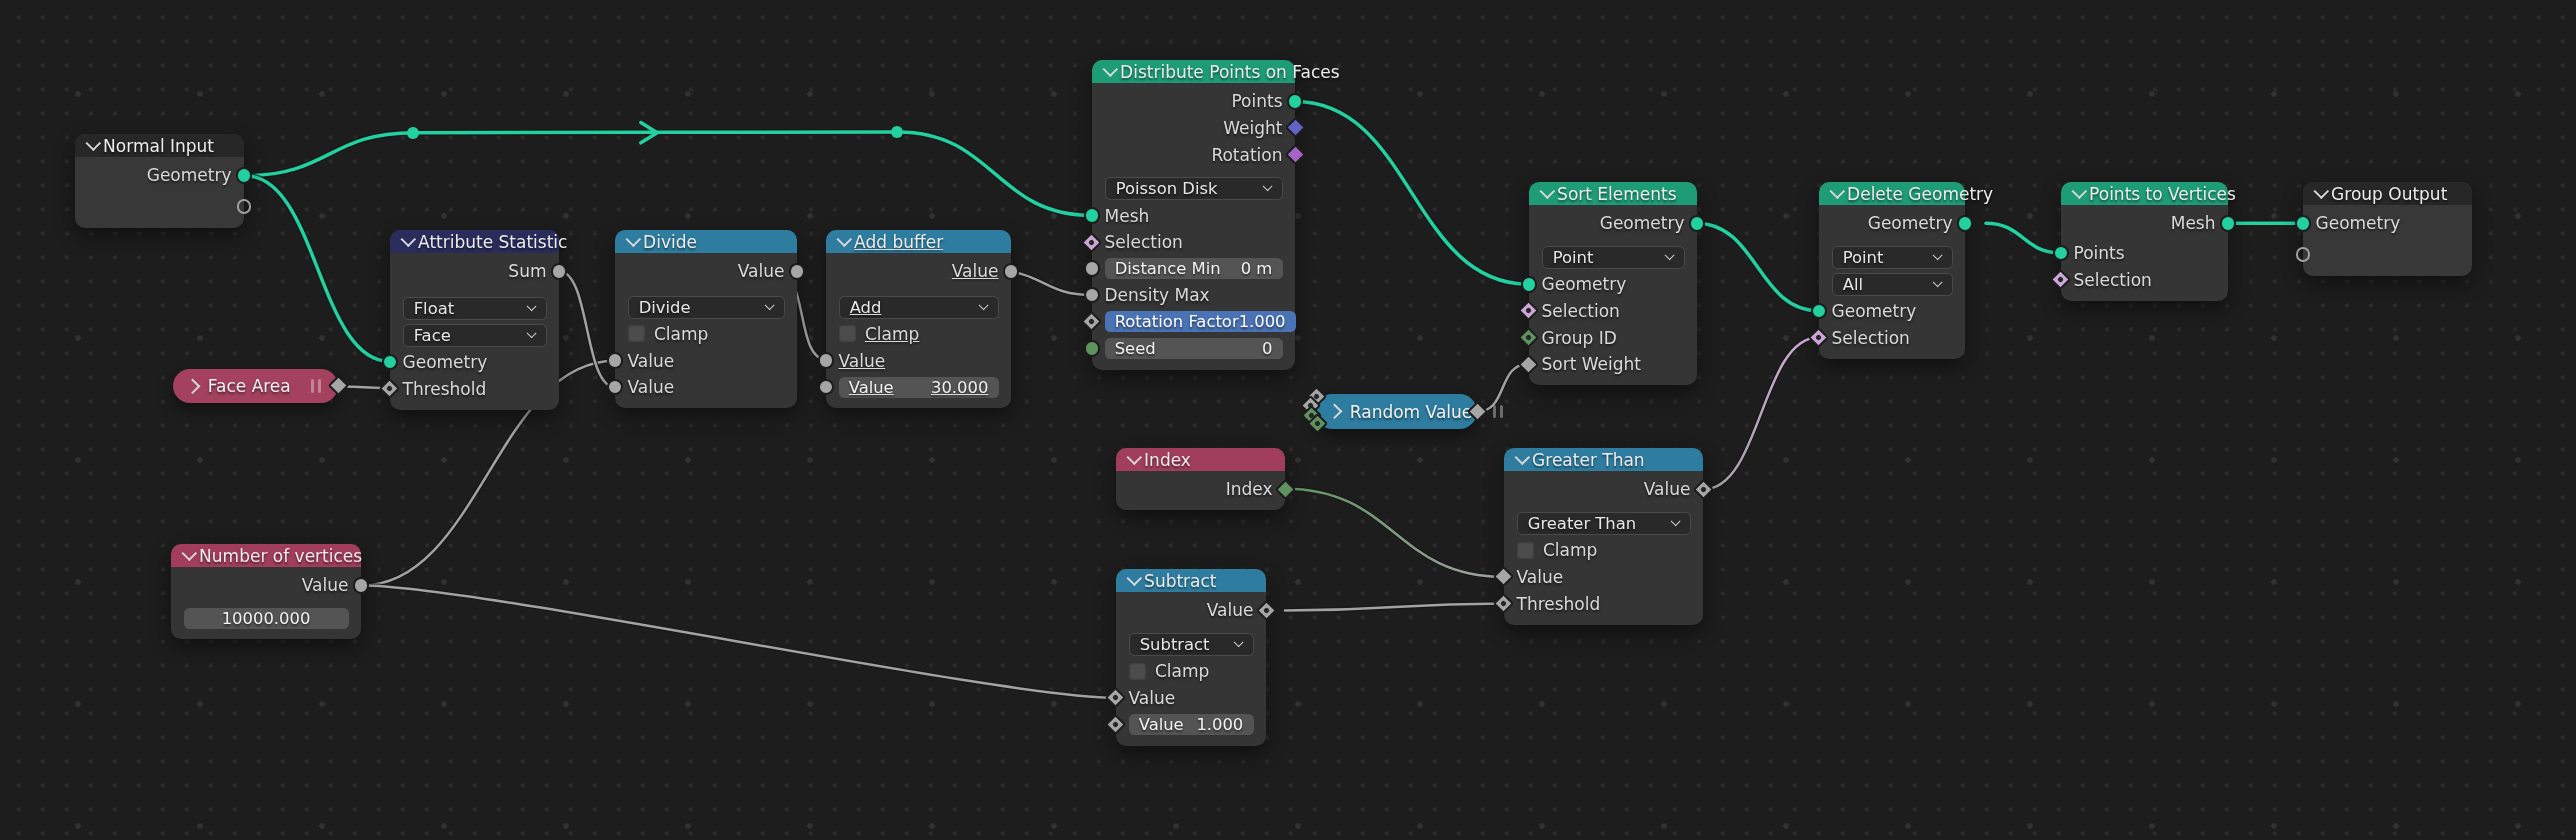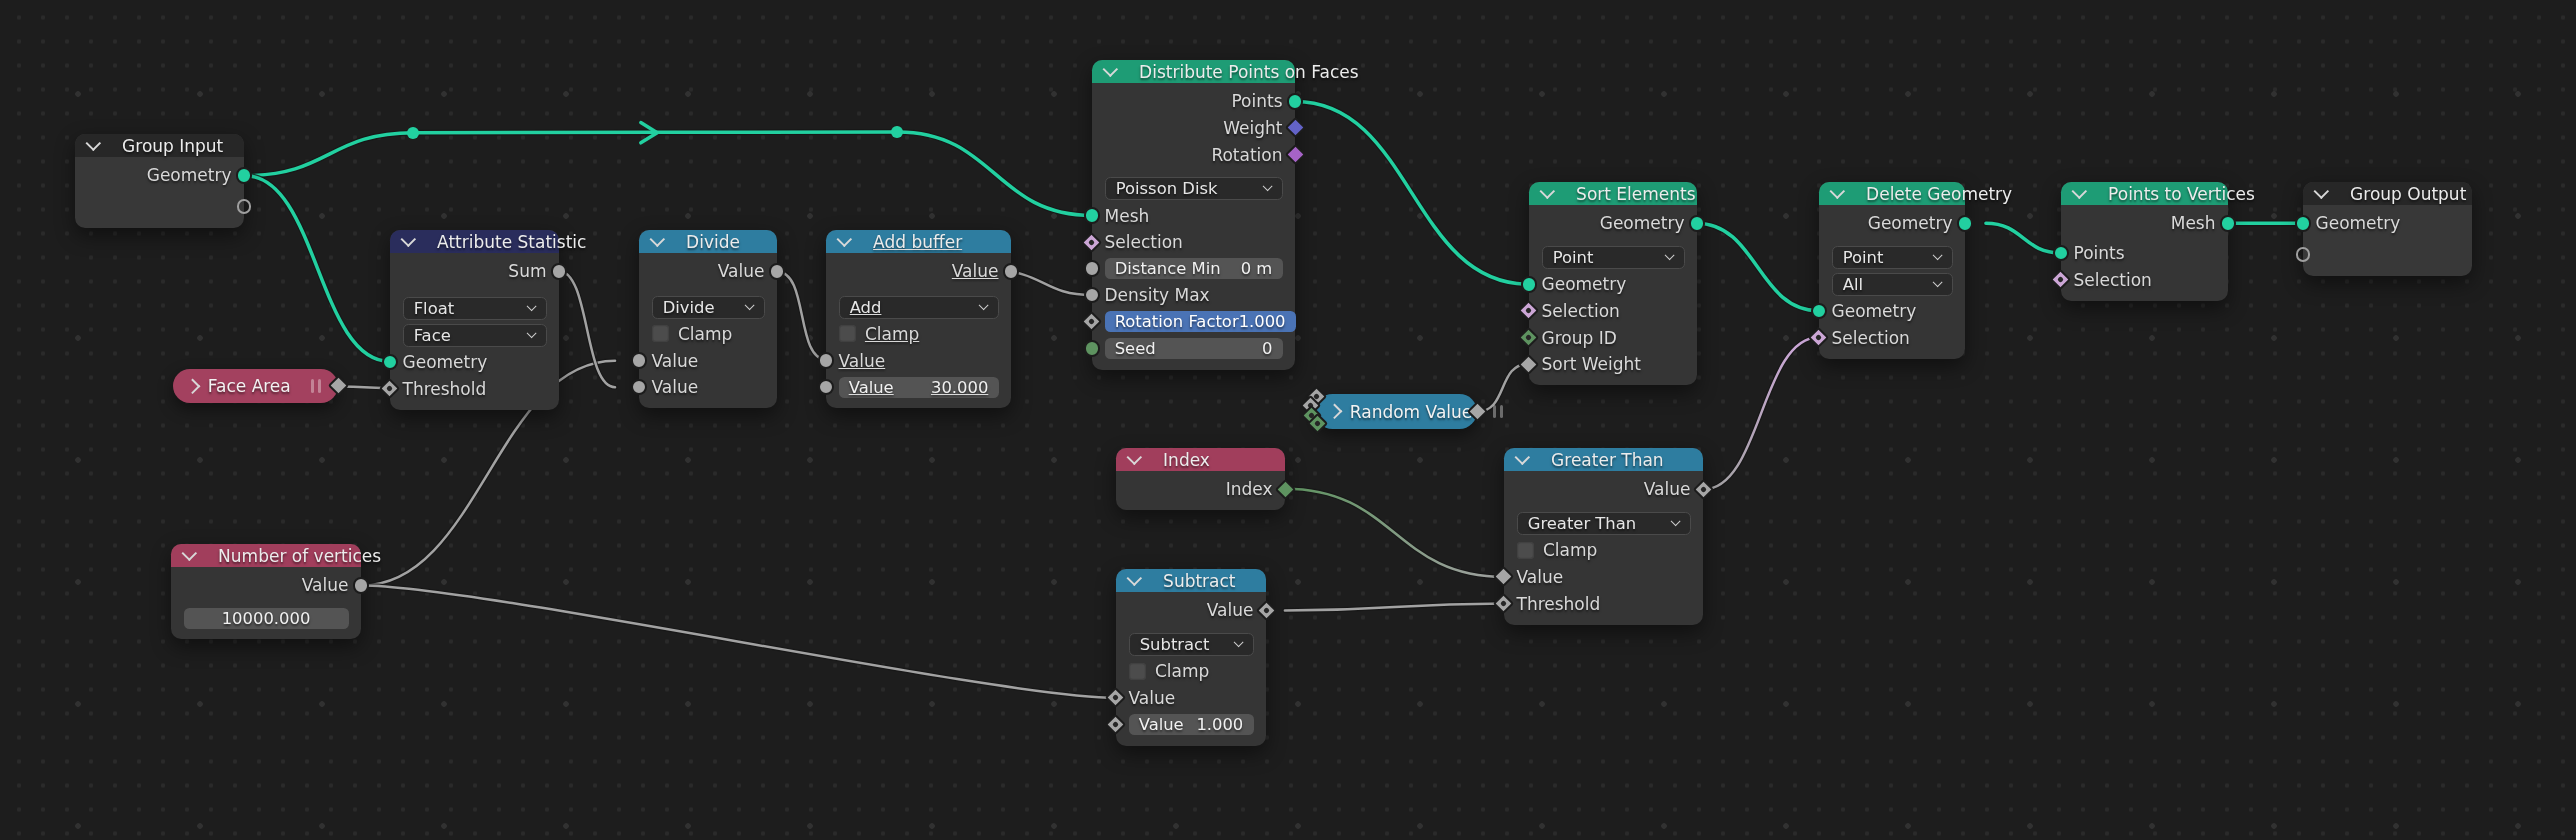--- a/index.html
+++ b/index.html
@@ -14,21 +14,21 @@
   }
   .wires{position:absolute;left:0;top:0;z-index:1;pointer-events:none;}
   .node{
     position:absolute;z-index:2;background:#353535;border-radius:10.2px;
     box-shadow:0 7.8px 20.3px rgba(0,0,0,.45);
     color:#d9d9d9;font-size:17px;text-shadow:0 1.6px 2.3px rgba(0,0,0,.55);
   }
   .node.body-light{background:#383838;}
   .node-header{
     height:23.4px;border-radius:10.2px 10.2px 0 0;display:flex;align-items:center;
-    gap:24px;padding:0 12.5px;color:#ececec;white-space:nowrap;
+    gap:5px;padding:0 12.5px;color:#ececec;white-space:nowrap;
   }
   .hdr-group{background:#272727;}
   .hdr-attribute{background:#2a2d5c;}
   .hdr-converter{background:#2e7da0;}
   .hdr-geometry{background:#1e9c75;}
   .hdr-input{background:#a13e5c;}
   .node-body{padding:4.7px 0 7.8px 0;}
   .row{position:relative;height:26.6px;display:flex;align-items:center;padding:0 12.5px;white-space:nowrap;}
   .row.out{justify-content:flex-end;}
   .chev-down,.chev-right{width:8.6px;height:8.6px;border-right:2px solid #d8d8d8;border-bottom:2px solid #d8d8d8;flex:none;}
@@ -65,21 +65,21 @@
   .reroute i{width:11.7px;height:11.7px;border-radius:50%;background:#22d0a0;display:block;}
   .lbl{overflow:visible;}
 </style>
 </head>
 <body>
 
 <div id="canvas">
     <div class="node body-light" style="left: 75px; top: 134px; width: 169px;">
       <div class="node-header hdr-group">
         <span class="chev-down"></span>
-        <span class="lbl">Group Input</span>
+        <span class="lbl">Normal Input</span>
       </div>
       <div class="node-body">
         <div class="row out">
           <span class="lbl">Geometry</span>
           <div class="socket right">
             <i class="g circle" style="background: rgb(34, 208, 160);"></i>
           </div>
         </div>
         <div style="height: 4.7px;"></div>
         <div class="row out">
@@ -121,21 +121,21 @@
           <span class="lbl">Geometry</span>
         </div>
         <div class="row">
           <div class="socket left">
             <i class="g diamond-dot" style="background: rgb(166, 166, 166);"></i>
           </div>
           <span class="lbl">Threshold</span>
         </div>
       </div>
     </div>
-    <div class="node" style="left: 615px; top: 230px; width: 138px; margin-left: 24px;">
+    <div class="node" style="left: 615px; top: 230px; width: 182px;">
       <div class="node-header hdr-converter">
         <span class="chev-down"></span>
         <span class="lbl">Divide</span>
       </div>
       <div class="node-body">
         <div class="row out">
           <span class="lbl">Value</span>
           <div class="socket right">
             <i class="g circle" style="background: rgb(166, 166, 166);"></i>
           </div>

